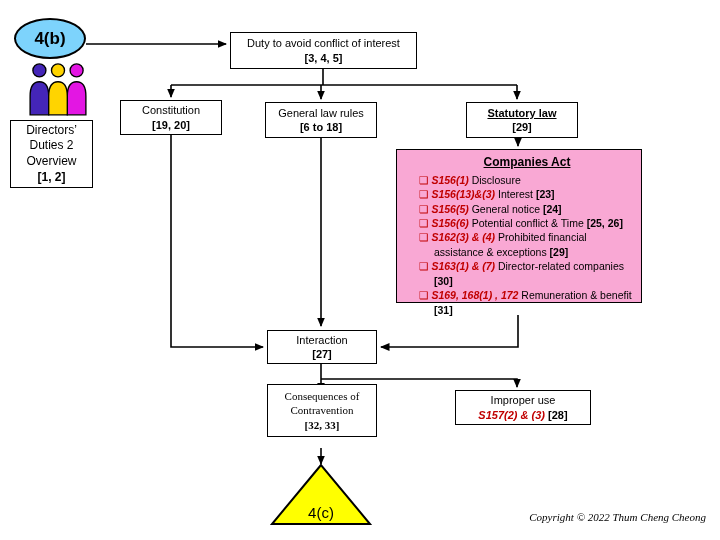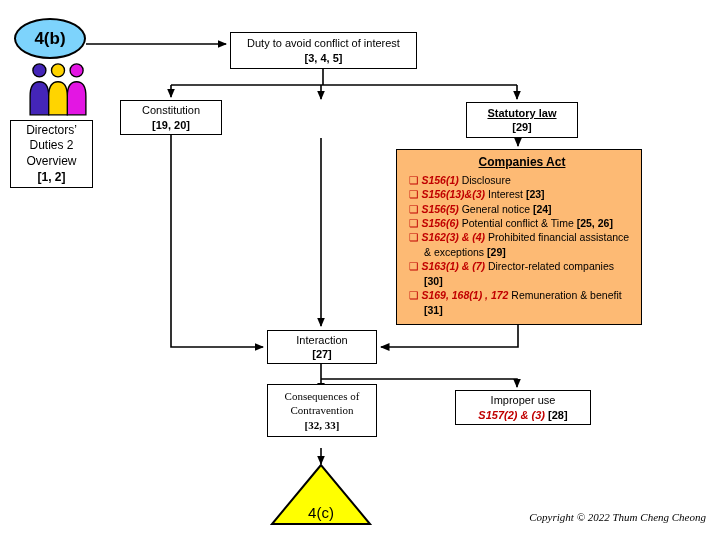--- a/index.html
+++ b/index.html
@@ -25,22 +25,22 @@
 
   .overview      { left:10px;  top:120px; width:83px;  height:68px; font-size:12px; }
   .duty          { left:230px; top:32px;  width:187px; height:37px; }
   .constitution  { left:120px; top:100px; width:102px; height:35px; }
   .general       { left:265px; top:102px; width:112px; height:36px; }
   .statutory     { left:466px; top:102px; width:112px; height:36px; }
   .interaction   { left:267px; top:330px; width:110px; height:34px; }
   .consequences  { left:267px; top:384px; width:110px; height:53px;font-family:Liberation Serif, serif; }
   .improper      { left:455px; top:390px; width:136px; height:35px; }
 
-  .ca { position:absolute; left:396px; top:149px; width:246px; height:176px;
-        background:#fdba74; border:1.6px solid #000; padding:4px 6px 2px 12px;
+  .ca { position:absolute; left:396px; top:149px; width:246px; height:154px;
+        background:#f9a8d4; border:1.6px solid #000; padding:4px 6px 2px 22px;
         font-size:10.5px; line-height:1.38; text-align:left; }
   .ca-title { text-align:center; font-weight:bold; text-decoration:underline;
               font-size:12px; margin-bottom:2px; }
   .ca-item { padding-left:15px; text-indent:-15px; }
   .bullet { color:#C00000; margin-right:3px; font-style:normal; }
   .ref { font-weight:bold; }
 
   .triangle-wrap { position:absolute; left:266px; top:461px; width:110px; height:67px; }
   .triangle-label { position:absolute; left:0; bottom:7px; width:100%;
                     text-align:center; font-weight:normal; font-size:15px; }
@@ -107,20 +107,24 @@
   <div class="box duty">
     <div class="line">Duty to avoid conflict of interest</div>
     <div class="line b">[3, 4, 5]</div>
   </div>
 
   <div class="box constitution">
     <div class="line">Constitution</div>
     <div class="line b">[19, 20]</div>
   </div>
 
+  <div class="box general">
+    <div class="line">General law rules</div>
+    <div class="line b">[6 to 18]</div>
+  </div>
 
   <div class="box statutory">
     <div class="line b u">Statutory law</div>
     <div class="line b">[29]</div>
   </div>
 
   <div class="ca">
     <div class="ca-title">Companies Act</div>
     <div class="ca-item">
       <span class="bullet">❑</span><span class="red">S156(1)</span> <span>Disclosure</span> <span class="ref"></span>

